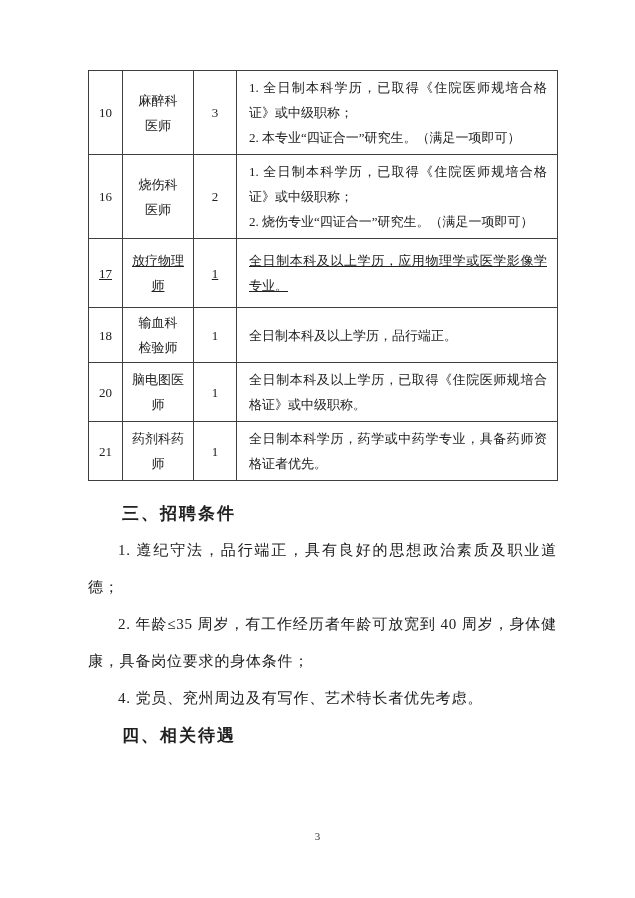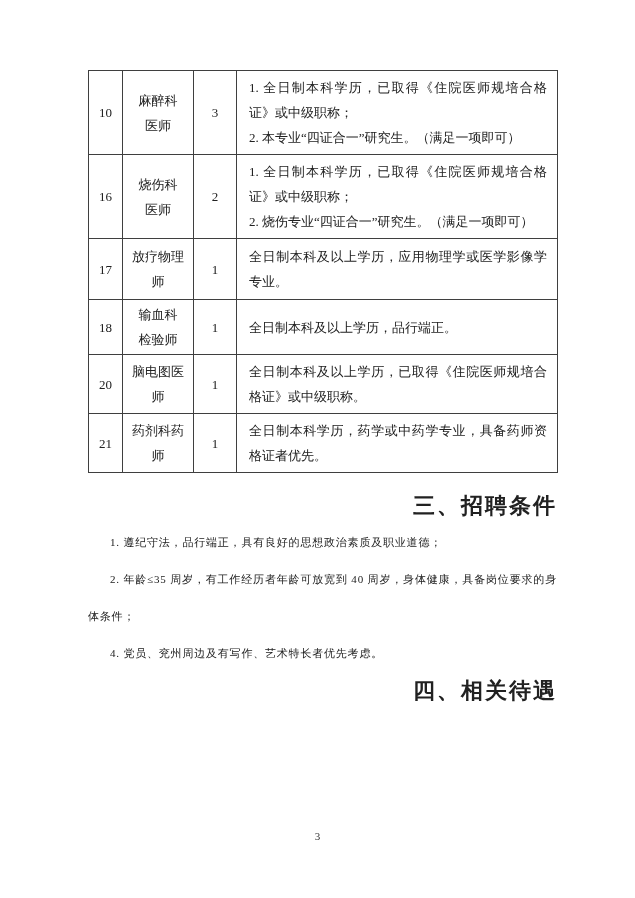--- a/index.html
+++ b/index.html
@@ -43,37 +43,36 @@
     white-space: pre-line;
     padding: 2px 2px;
   }
   td.cell-req {
     text-align: justify;
     white-space: pre-line;
     padding: 4px 10px 4px 12px;
   }
   tr.r0 { height: 75px; }
   tr.r1 { height: 72px; }
-  tr.r2 { height: 61px; }
+  tr.r2 { height: 69px; text-decoration: underline; }
   tr.r3 { height: 50px; }
   tr.r4 { height: 64px; }
   tr.r5 { height: 53px; }
   tr.r6 { height: 58px; }
 
   .section-heading {
     font-weight: bold;
-    font-size: 22px;
+    font-size: 17px;
     margin-top: 14px;
     padding-left: 34px;
     line-height: 37px;
     letter-spacing: 2px;
-    text-align: right;
   }
   .para {
-    font-size: 11px;
+    font-size: 15px;
     line-height: 37px;
     text-align: justify;
     text-indent: 2em;
     letter-spacing: 0.8px;
   }
   .page-number {
     position: absolute;
     left: 0; right: 0;
     top: 830px;
     text-align: center;

